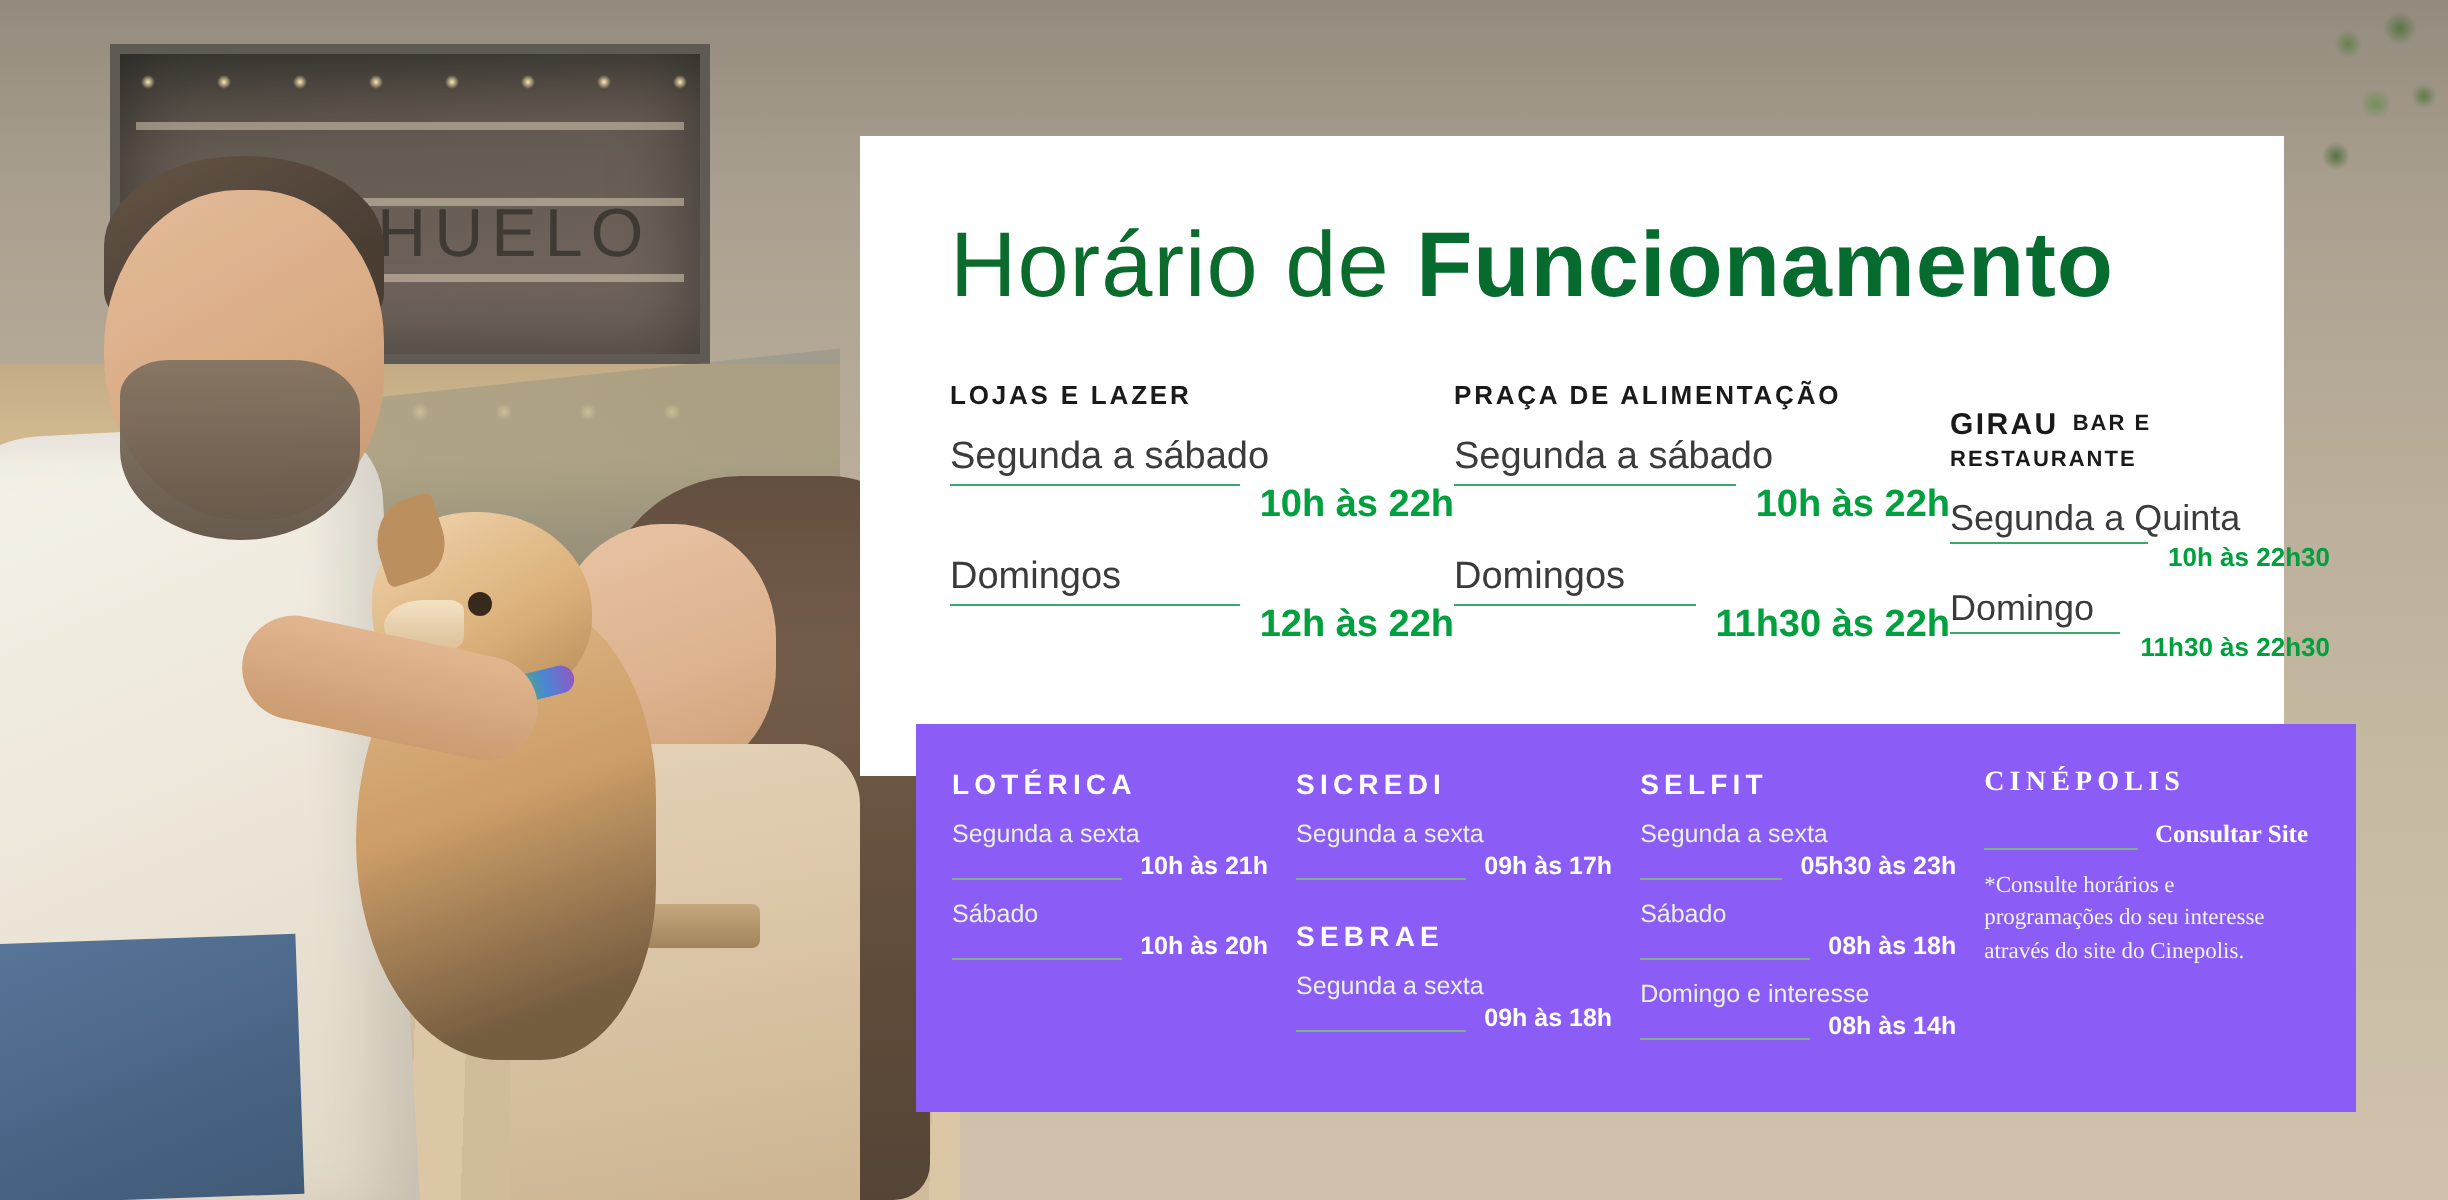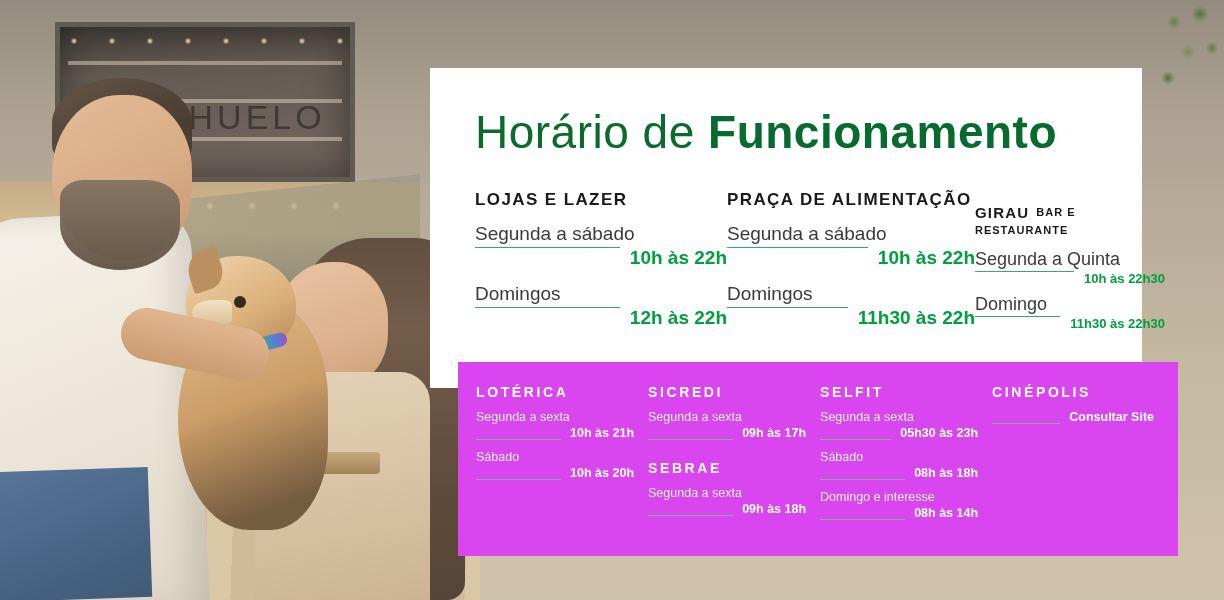--- a/index.html
+++ b/index.html
@@ -177,21 +177,21 @@
     font-weight: 300; letter-spacing: .5px; white-space: nowrap;
   }
   .page-title b { font-weight: 700; color: #066b2e; }
 
   .cols-white { position: absolute; left: 45px; top: 122px; width: 690px; display: flex; }
   .col-lojas { width: 252px; }
   .col-praca { width: 248px; }
   .col-girau { width: 190px; padding-top: 14px; }
 
   .sect-title {
-    font-size: 17px; font-weight: 700; letter-spacing: 1.4px;
+    font-size: 13px; font-weight: 700; letter-spacing: 1.4px;
     color: #1a1a1a; line-height: 1.22; margin-bottom: 12px;
     text-transform: uppercase;
   }
   .sect-title.small { font-size: 15px; letter-spacing: 1.2px; margin-bottom: 8px; }
   .sect-title .sub {
     font-size: 11px; font-weight: 700; letter-spacing: 1px; margin-left: 7px;
     color: #1a1a1a; vertical-align: 2px;
   }
   .day {
     font-size: 19px; color: #3b3b3b; font-weight: 400; margin-bottom: 2px;
@@ -204,27 +204,27 @@
     flex: 1 1 auto; height: 1px; background: #3aa86b; margin-right: 10px;
   }
   .time {
     font-size: 19px; font-weight: 700; color: #00a03e; white-space: nowrap;
   }
   .time.sm { font-size: 13px; }
 
   
   .card-green {
     position: absolute; left: 458px; top: 362px; width: 720px; height: 194px;
-    background: #d946ef; z-index: 5;
+    background: #8b5cf6; z-index: 5;
   }
   .cols-green {
     position: absolute; left: 18px; top: 22px; right: 10px; display: flex;
   }
   .gcol { width: 176px; padding-right: 14px; }
-  .gcol.cine { width: 180px; }
+  .gcol.cine { width: 180px; font-family: Liberation Serif, serif; }
 
   .g-title {
     font-size: 14px; font-weight: 700; letter-spacing: 2.6px;
     color: #ffffff; margin-bottom: 10px; text-transform: uppercase;
   }
   .g-title.spaced { margin-top: 20px; }
   .g-day { font-size: 12.5px; color: #e9f1e9; margin-bottom: 2px; }
   .g-time-row { display: flex; align-items: flex-end; margin-bottom: 10px; }
   .g-rule { flex: 1 1 auto; height: 1px; background: #7fae8c; margin-right: 9px; }
   .g-time { font-size: 12.5px; font-weight: 700; color: #ffffff; white-space: nowrap; }
@@ -416,18 +416,19 @@
       </div>
 
       <div class="gcol cine">
         <div class="g-title">CINÉPOLIS</div>
 
         <div class="g-time-row">
           <span class="g-rule"></span>
           <span class="g-time">Consultar Site</span>
         </div>
 
+        <div class="g-note">*Consulte horários e programações do seu interesse através do site do Cinepolis.</div>
       </div>
 
     </div>
   </div>
 
 </div>
 
 </body></html>

